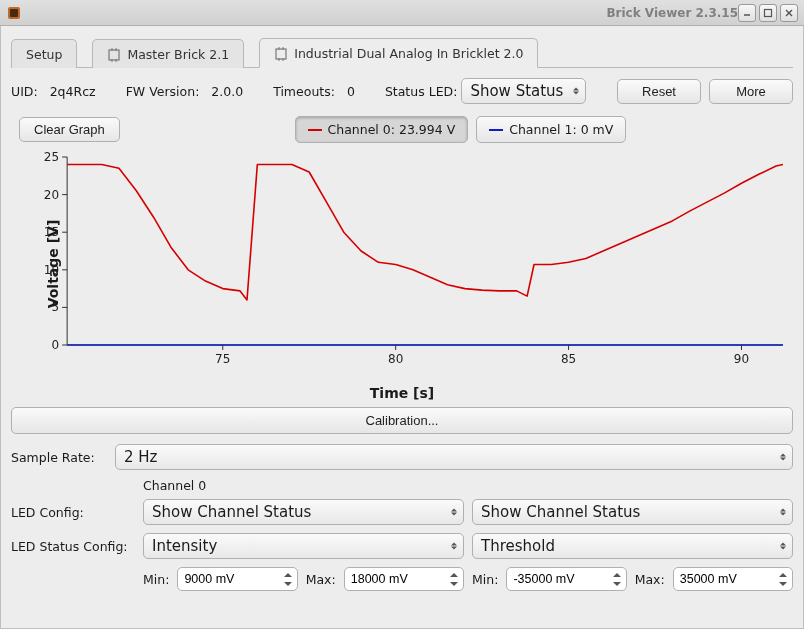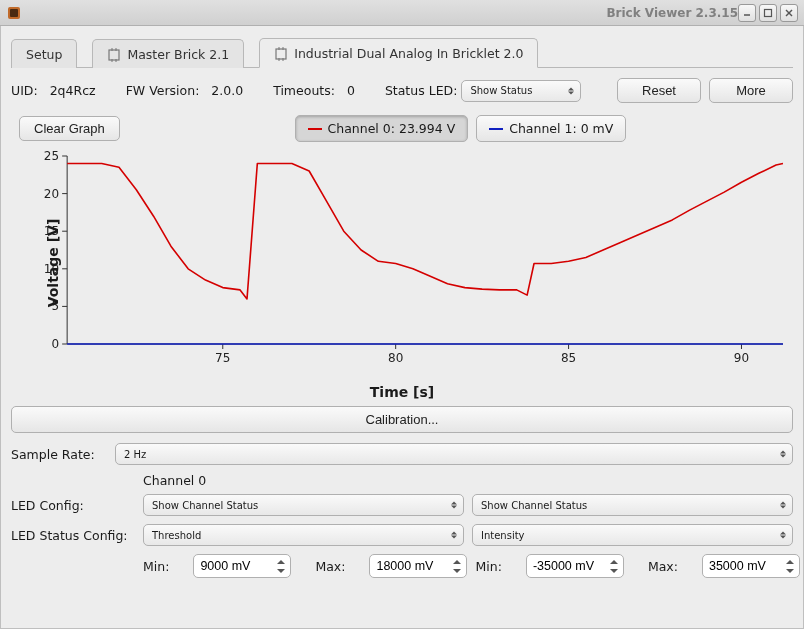--- a/index.html
+++ b/index.html
@@ -101,24 +101,24 @@
       border-radius: 5px;
       padding: 4px 14px;
       font-size: 13px;
       color: #222;
     }
     .select {
       background: linear-gradient(to bottom,#fafafa,#e8e8e8);
       border: 1px solid #b0b0b0;
       border-radius: 5px;
       padding: 3px 22px 3px 8px;
-      font-size: 10px;
+      font-size: 15px;
       position: relative;
       display: inline-flex;
-      align-items: center;
+      align-items: flex-end;
       min-height: 22px;
     }
     .select::after {
       content: "";
       position: absolute;
       right: 6px; top: 50%;
       transform: translateY(-50%);
       width: 8px; height: 10px;
       background:
         linear-gradient(#555,#555) center 2px/6px 1px no-repeat,
@@ -214,21 +214,21 @@
       width: 0; height: 0; border-left: 4px solid transparent; border-right: 4px solid transparent;
       margin: auto;
     }
     .spin .arrows .u { border-bottom: 4px solid #555; }
     .spin .arrows .d { border-top: 4px solid #555; }
 
     .half-selects { display: flex; gap: 8px; flex: 1; }
     .half-selects .select { flex: 1; }
 
     .minmax-row { display: flex; align-items: center; gap: 8px; }
-    .minmax-row .group { flex: 1; display: flex; align-items: center; gap: 24px; }
+    .minmax-row .group { flex: 1; display: flex; align-items: center; gap: 8px; }
   </style>
 </head>
 <body>
 
 <div class="titlebar">
   <span class="titlebar-icon">
     <svg viewBox="0 0 16 16" width="16" height="16">
         <rect x="2" y="2" width="12" height="12" rx="2" fill="#c06a2a"></rect>
         <rect x="4" y="4" width="8" height="8" rx="1" fill="#4a2a10"></rect>
       </svg>
@@ -397,28 +397,28 @@
           </span>
       </div>
     </div>
   </div>
 
   
   <div class="row">
     <label class="prefix">LED Status Config:</label>
     <div class="half-selects">
       <div class="select">
-        <span>Threshold</span>
+        <span>Intensity</span>
         <span class="updown">
             <span class="u"></span>
             <span class="d"></span>
           </span>
       </div>
       <div class="select">
-        <span>Intensity</span>
+        <span>Threshold</span>
         <span class="updown">
             <span class="u"></span>
             <span class="d"></span>
           </span>
       </div>
     </div>
   </div>
 
   
   <div class="row">

